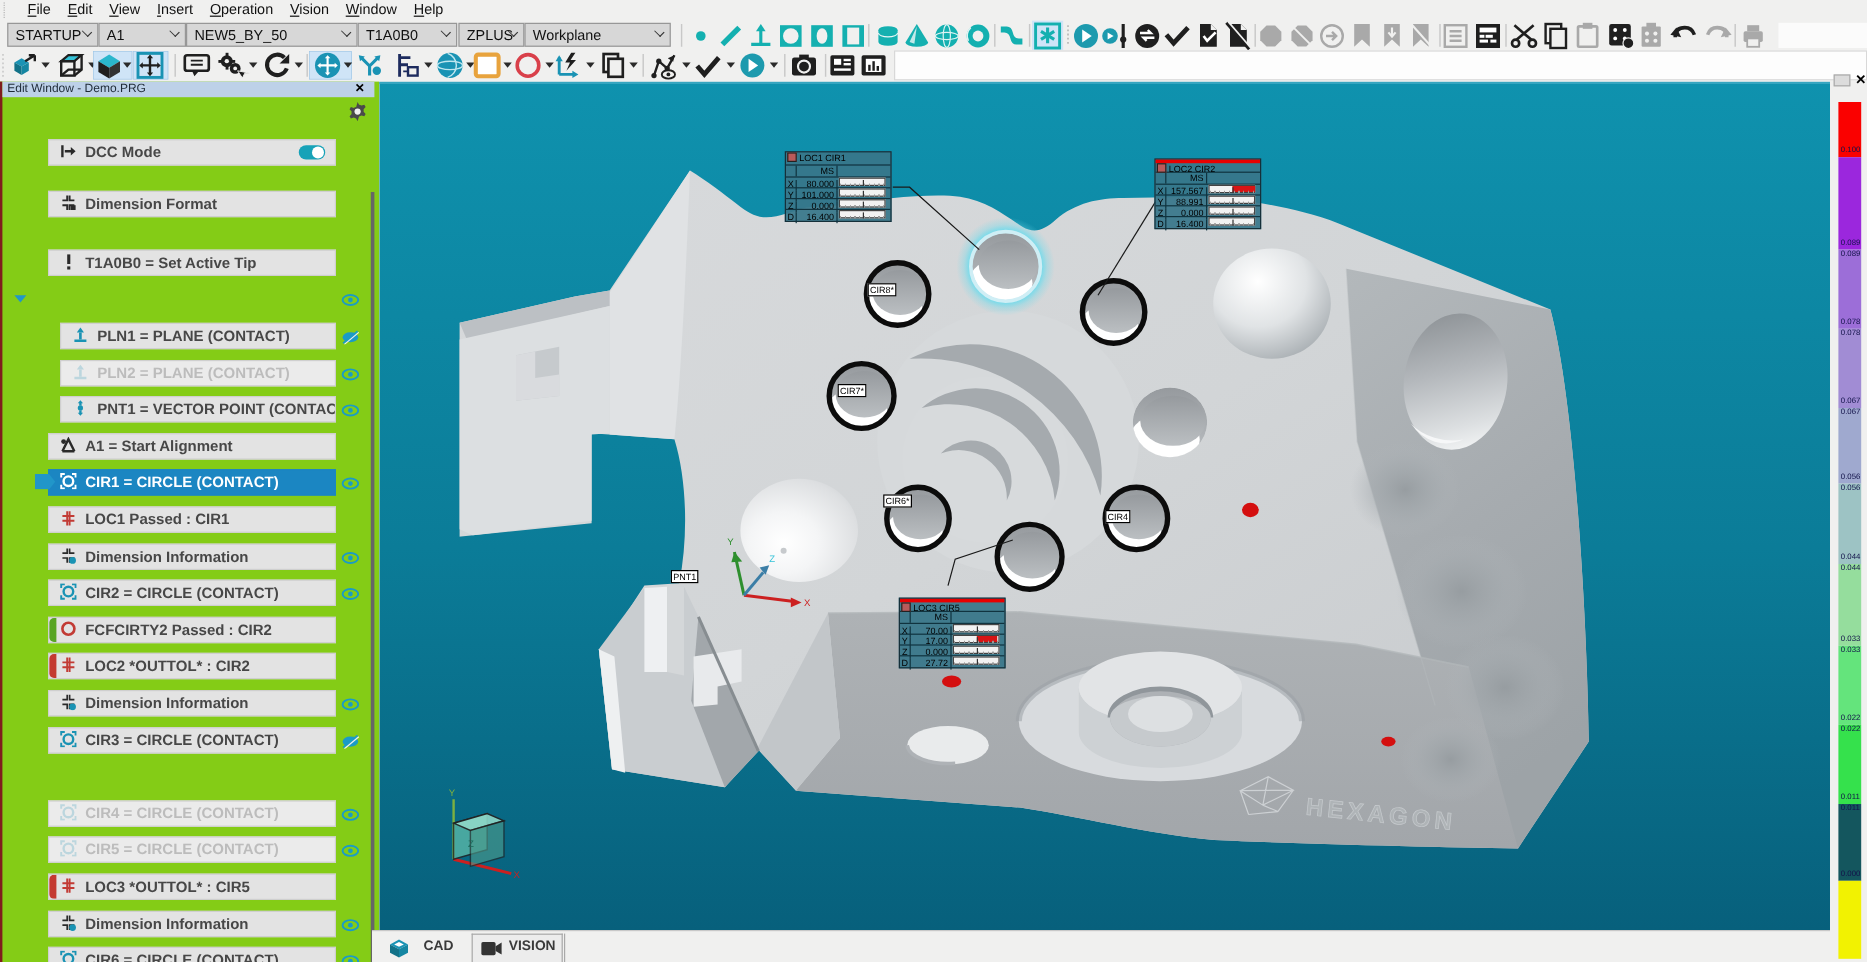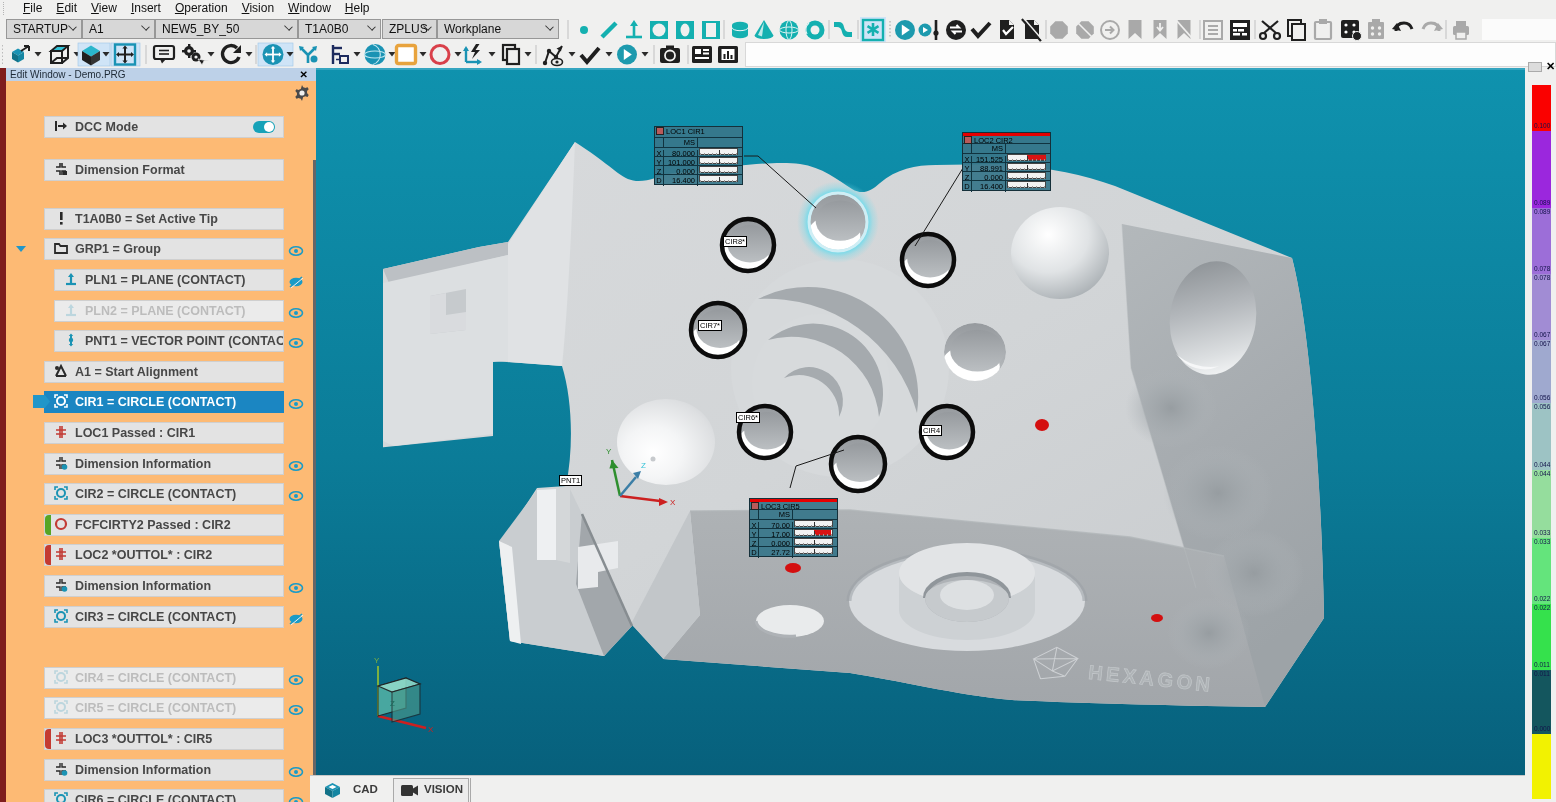--- a/index.html
+++ b/index.html
@@ -8,21 +8,21 @@
 #menubar{position:absolute;left:0;top:0;width:1556px;height:17px;background:#f0f0ef;font-size:12px;color:#111;white-space:nowrap;padding-left:16px}
 #menubar span{display:inline-block;padding:1px 7px 0 7px}
 #menubar u{text-decoration:underline}
 #tb1{position:absolute;left:0;top:17px;width:1556px;height:25px;background:#f0f0ef}
 .combo{position:absolute;top:2px;height:20px;background:#d7d7d7;border:1px solid #979797;font-size:12px;color:#111;line-height:18px;padding-left:6px}
 .combo .chv{position:absolute;right:4px;top:3px;width:9px;height:9px}
 .chv:before{content:"";position:absolute;left:1px;top:0px;width:6px;height:6px;border-right:1.5px solid #333;border-bottom:1.5px solid #333;transform:rotate(45deg) scale(1,.75)}
 #tb2{position:absolute;left:0;top:42px;width:1556px;height:26px;background:#f0f0ef}
 #tb2white{position:absolute;left:745px;top:0px;width:811px;height:25px;background:#fdfdfd;border:1px solid #d8d8d8}
 #tb1white{position:absolute;left:1482px;top:2px;width:74px;height:21px;background:#fbfbfb}
-#panel{position:absolute;left:0;top:68px;width:316px;height:734px;background:#fdba74;border-left:6px solid #7f1d1d}
+#panel{position:absolute;left:0;top:68px;width:316px;height:734px;background:#84cc16;border-left:2px solid #7f1d1d}
 #ptitle{position:absolute;left:0;top:0;width:310px;height:13px;background:#bdd1e8;font-size:10px;color:#1e2a36;line-height:13px;padding-left:4px}
 #ptitle .x{position:absolute;right:8px;top:0;color:#000;font-weight:bold;font-size:10px}
 .item{position:absolute;left:38px;width:240px;height:22px;background:#e3e3e3;border:1px solid #cfcfcf;border-radius:0;font-size:12.5px;font-weight:600;color:#474747;line-height:20px;white-space:nowrap;overflow:hidden}
 .item.ind{left:48px;width:230px}
 .item.sel{background:#1b86c2;border-color:#1b86c2;color:#fff}
 .item.dis{color:#bcbcbc;background:#ebebeb}
 .item .ic{display:inline-block;width:14px;height:14px;vertical-align:-2px;margin:0 7px 0 9px}
 .bar{position:absolute;left:0;top:0;width:6px;height:20px;border-radius:4px 0 0 4px}
 .eye{position:absolute;left:282px;width:16px;height:12px}
 .sbar{position:absolute;left:307px;top:92px;width:3px;height:642px;background:#666}
@@ -325,23 +325,20 @@
 <div class="item" style="top:91px"><span class="ic"><svg width="14" height="14" viewBox="0 0 14 14">
             <g stroke="#2a2a2a" stroke-width="1.6" fill="none">
               <path d="M2,5 h4 v-4 M8,1 v4 h4 M12,9 h-4 v4 M6,13 v-4 H2"></path>
             </g>
             <rect x="9" y="9" width="4" height="4" fill="#2a2a2a"></rect>
           </svg></span>Dimension Format</div>
 <div class="item" style="top:140px"><span class="ic"><svg width="14" height="14" viewBox="0 0 14 14">
             <rect x="6" y="1" width="2.6" height="8" fill="#2a2a2a"></rect>
             <rect x="6" y="11" width="2.6" height="2.6" fill="#2a2a2a"></rect>
           </svg></span>T1A0B0 = Set Active Tip</div>
-<div class="item" style="top:170px"><span class="ic"><svg width="14" height="14" viewBox="0 0 14 14">
-            <path d="M1,3 h4 l1.5,2 H13 v7 H1 z" fill="none" stroke="#2a2a2a" stroke-width="1.8"></path>
-          </svg></span>GRP1 = Group</div>
 <div class="eye" style="top:175px"><svg width="16" height="12" viewBox="0 0 16 12">
           <ellipse cx="8" cy="6" rx="6.5" ry="4.2" fill="none" stroke="#1a9bc7" stroke-width="1.6"></ellipse>
           <circle cx="8" cy="6" r="2" fill="#1a9bc7"></circle>
         </svg></div>
 <div class="abs" style="left:10px;top:178px;width:0;height:0;border-left:5px solid transparent;border-right:5px solid transparent;border-top:6px solid #2196c9"></div>
 <div class="item ind" style="top:201px"><span class="ic"><svg width="14" height="14" viewBox="0 0 14 14">
             <line x1="2" y1="12" x2="12" y2="12" stroke="#1a93b4" stroke-width="2.2"></line>
             <line x1="7" y1="11" x2="7" y2="5" stroke="#1a93b4" stroke-width="2.2"></line>
             <path d="M4,5 L7,1 L10,5 z" fill="#1a93b4"></path>
           </svg></span>PLN1 = PLANE (CONTACT)</div>
@@ -713,21 +710,21 @@
         <div class="ms"><span class="ax">&nbsp;</span><span class="vl">MS</span></div>
         <div class="r"><span class="ax">X</span><span class="vl">80.000</span><span class="bw"><u></u><s></s></span></div>
         <div class="r"><span class="ax">Y</span><span class="vl">101.000</span><span class="bw"><u></u><s></s></span></div>
         <div class="r"><span class="ax">Z</span><span class="vl">0.000</span><span class="bw"><u></u><s></s></span></div>
         <div class="r last"><span class="ax">D</span><span class="vl">16.400</span><span class="bw"><u></u><s></s></span></div>
       </div>
 <div class="mtab" style="left:646px;top:64px;width:89px">
         <div class="redtop"></div>
         <div class="hdr" style="height:8px;line-height:7px"><span class="hic"></span>LOC2 CIR2</div>
         <div class="ms"><span class="ax">&nbsp;</span><span class="vl">MS</span></div>
-        <div class="r"><span class="ax">X</span><span class="vl">151.525</span><span class="bw"><i style="left:19px;width:19px"></i><u></u><s></s></span></div>
+        <div class="r"><span class="ax">X</span><span class="vl">157.567</span><span class="bw"><i style="left:19px;width:19px"></i><u></u><s></s></span></div>
         <div class="r"><span class="ax">Y</span><span class="vl">88.991</span><span class="bw"><u></u><s></s></span></div>
         <div class="r"><span class="ax">Z</span><span class="vl">0.000</span><span class="bw"><u></u><s></s></span></div>
         <div class="r last"><span class="ax">D</span><span class="vl">16.400</span><span class="bw"><u></u><s></s></span></div>
       </div>
 <div class="mtab" style="left:433px;top:430px;width:89px">
         <div class="redtop"></div>
         <div class="hdr" style="height:8px;line-height:7px"><span class="hic"></span>LOC3 CIR5</div>
         <div class="ms"><span class="ax">&nbsp;</span><span class="vl">MS</span></div>
         <div class="r"><span class="ax">X</span><span class="vl">70.00</span><span class="bw"><u></u><s></s></span></div>
         <div class="r"><span class="ax">Y</span><span class="vl">17.00</span><span class="bw"><i style="left:19px;width:17px"></i><u></u><s></s></span></div>

